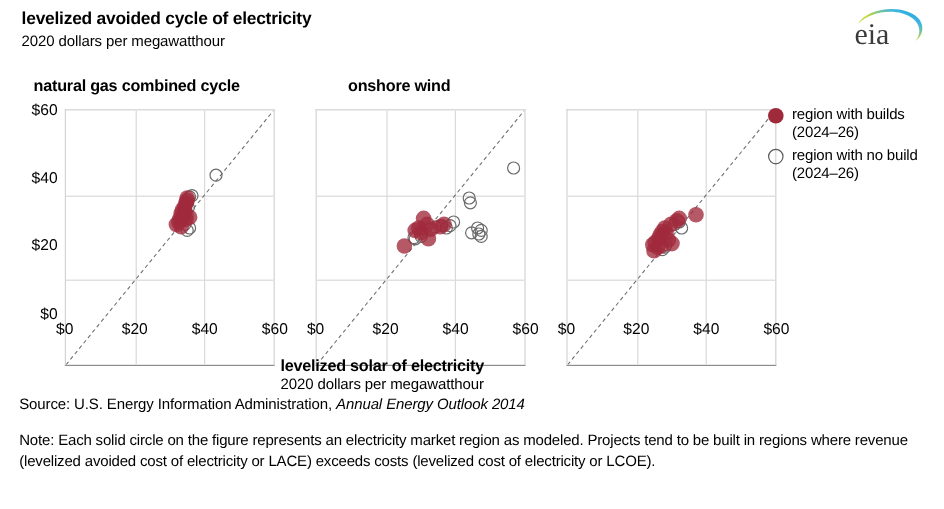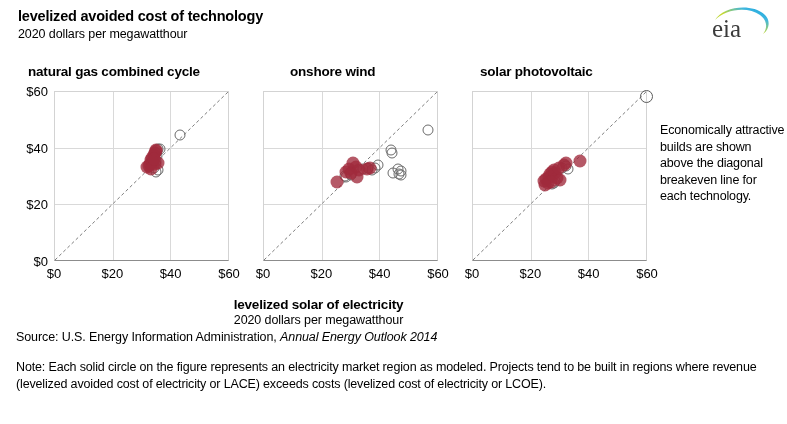--- a/index.html
+++ b/index.html
@@ -43,21 +43,21 @@
     top: 4px;
     width: 78px;
     height: 38px;
   }
 
   
   .panel {
     position: absolute;
     top: 91px;
     width: 175px;
-    height: 170px;
+    height: 214px;
   }
   #panel-0 { left: 54px; }
   #panel-1 { left: 263px; text-decoration: underline; }
   #panel-2 { left: 472px; }
 
   .panel-title {
     position: absolute;
     top: -27px;
     left: 0;
     font-size: 13.5px;
@@ -212,21 +212,21 @@
     top: 359px;
     width: 758px;
     font-size: 12.5px;
     line-height: 17px;
     letter-spacing: -0.15px;
   }
 </style>
 </head>
 <body>
 
-<div id="header-title">levelized avoided cost of technology</div>
+<div id="header-title">levelized avoided cycle of electricity</div>
 <div id="header-subtitle">2020 dollars per megawatthour</div>
 
 <div id="eia-logo">
   <svg viewBox="0 0 78 38" width="78" height="38" xmlns="http://www.w3.org/2000/svg">
     <defs>
       <linearGradient id="swoosh" x1="0" y1="1" x2="1" y2="0">
         <stop offset="0%" stop-color="#8cc63f"></stop>
         <stop offset="45%" stop-color="#c8d92c"></stop>
         <stop offset="75%" stop-color="#3fb6e0"></stop>
         <stop offset="100%" stop-color="#0aa0dc"></stop>
@@ -314,21 +314,20 @@
       <div class="dot solid" style="left: 53%; top: 44.6667%;"></div>
       <div class="dot solid" style="left: 54%; top: 50.3333%;"></div>
       <div class="dot solid" style="left: 59.6667%; top: 45.6667%;"></div>
       <div class="dot solid" style="left: 61%; top: 45%;"></div>
       <div class="dot solid" style="left: 50.3333%; top: 48.3333%;"></div>
       <div class="dot solid" style="left: 55%; top: 46.6667%;"></div>
     </div>
 </div>
 
 <div class="panel" id="panel-2">
-  <div class="panel-title">solar photovoltaic</div>
   <div class="plot-area">
     <div class="gridline-v" style="left:33.33%"></div>
     <div class="gridline-v" style="left:66.67%"></div>
     <div class="gridline-h" style="top:33.33%"></div>
     <div class="gridline-h" style="top:66.67%"></div>
     <svg class="diag-svg" preserveAspectRatio="none" viewBox="0 0 100 100">
       <line x1="0" y1="100" x2="100" y2="0" stroke="#6e6e6e" stroke-width="0.9" stroke-dasharray="3.2,2.6" vector-effect="non-scaling-stroke"></line>
     </svg>
   <div class="dot hollow" style="left: 55%; top: 46%;"></div>
       <div class="dot hollow" style="left: 53.6667%; top: 44%;"></div>
@@ -368,21 +367,25 @@
     <div class="xtick" style="left: 530.333px;">$20</div>
     <div class="xtick" style="left: 588.667px;">$40</div>
     <div class="xtick" style="left: 647px;">$60</div>
   </div>
 
 <div id="xaxis-title">levelized solar of electricity</div>
 <div id="xaxis-subtitle">2020 dollars per megawatthour</div>
 
 <div id="legend">
   <div class="legend-row">
+    <span class="legend-marker solid"></span>
+    <span class="legend-label">region with builds (2024–26)</span>
+  </div>
+  <div class="legend-row">
     <span class="legend-marker hollow"></span>
+    <span class="legend-label">region with no build (2024–26)</span>
   </div>
-  <div id="legend-note">Economically attractive builds are shown above the diagonal breakeven line for each technology.</div>
 </div>
 
 <div id="source-line">
   <span>Source:  U.S. Energy Information Administration, </span><span class="ital">Annual Energy Outlook 2014</span>
 </div>
 <div id="note-block">Note: Each solid circle on the figure represents an electricity market region as modeled. Projects tend to be built in regions where revenue (levelized avoided cost of electricity or LACE) exceeds costs (levelized cost of electricity or LCOE).</div>
 
 </body></html>

